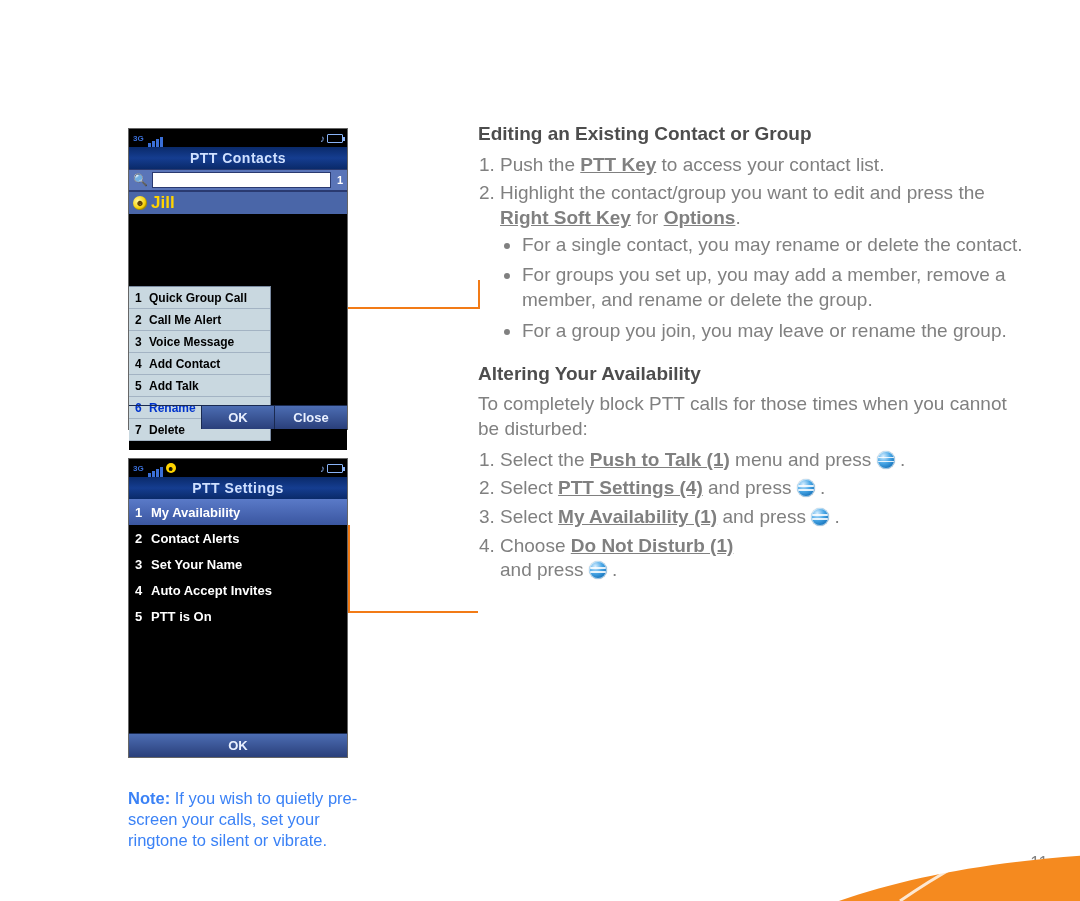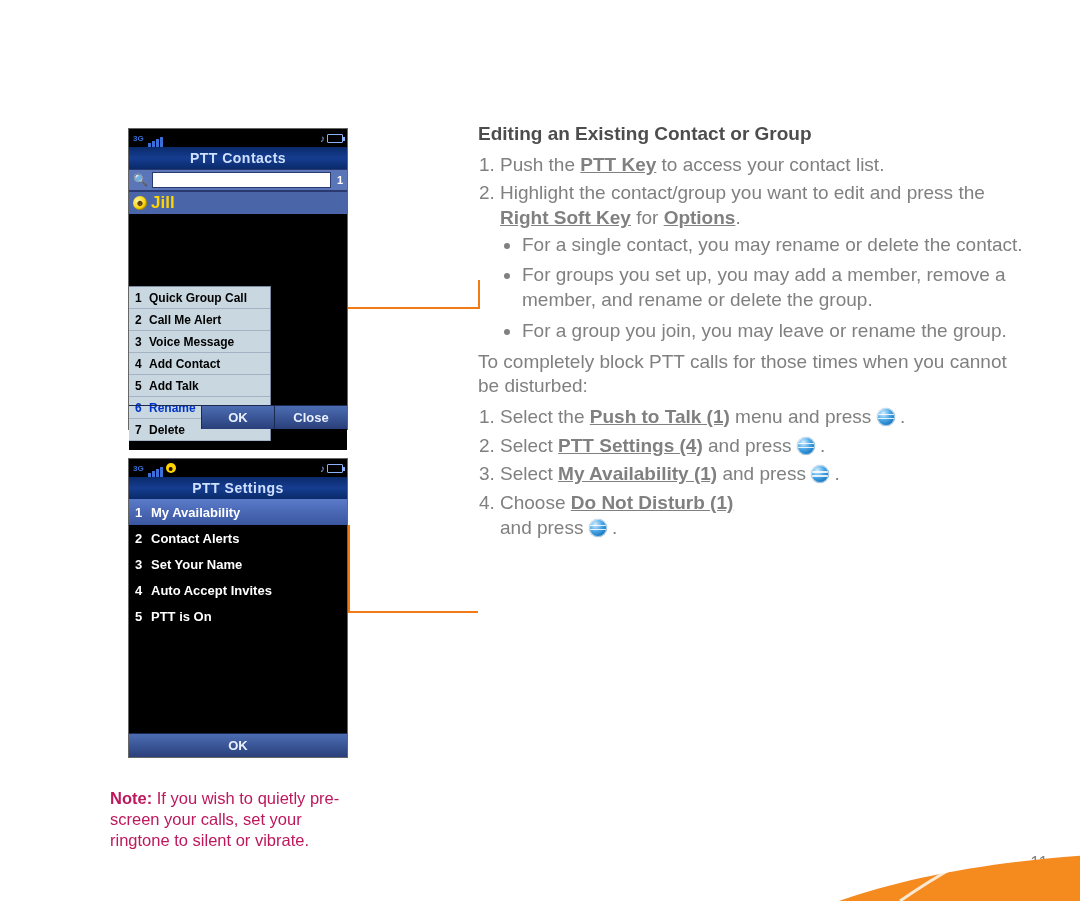--- a/index.html
+++ b/index.html
@@ -154,23 +154,23 @@
   .textcol h3.second { margin-top:18px; }
   .textcol ol { list-style: decimal; padding-left:22px; }
   .textcol ol > li { margin-bottom:4px; }
   .textcol ul { list-style: disc; padding-left:22px; margin-top:2px; }
   .textcol ul li { margin-bottom:6px; }
   .textcol strong { color:#808080; font-weight:700;text-decoration:underline; }
   .textcol p { margin-bottom:6px; }
 
   .note {
     position:absolute;
-    left:110px; width:238px;
+    left:128px; width:238px;
     top:788px;
-    color:#be185d; font-size:16.5px; line-height:1.28;
+    color:#3b82f6; font-size:16.5px; line-height:1.28;
   }
   .note strong{ font-weight:700; }
 
   .pagenum {
     position:absolute;
     right:32px; bottom:28px;
     color:#808080; font-size:17px;
   }
 
   
@@ -333,20 +333,21 @@
       <li>
         <span>Highlight the contact/group you want to edit and press the </span><strong>Right Soft Key</strong><span> for </span><strong>Options</strong><span>.</span>
         <ul>
           <li>For a single contact, you may rename or delete the contact.</li>
           <li>For groups you set up, you may add a member, remove a member, and rename or delete the group.</li>
           <li>For a group you join, you may leave or rename the group.</li>
         </ul>
       </li>
     </ol>
 
+    <h3 class="second">Altering Your Availability</h3>
     <p>To completely block PTT calls for those times when you cannot be disturbed:</p>
     <ol>
       <li>
         <span>Select the </span><strong>Push to Talk (1)</strong><span> menu and press </span>
         <span class="att"></span> <span>.</span>
       </li>
       <li>
         <span>Select </span><strong>PTT Settings (4)</strong><span> and press </span>
         <span class="att"></span> <span>.</span>
       </li>

